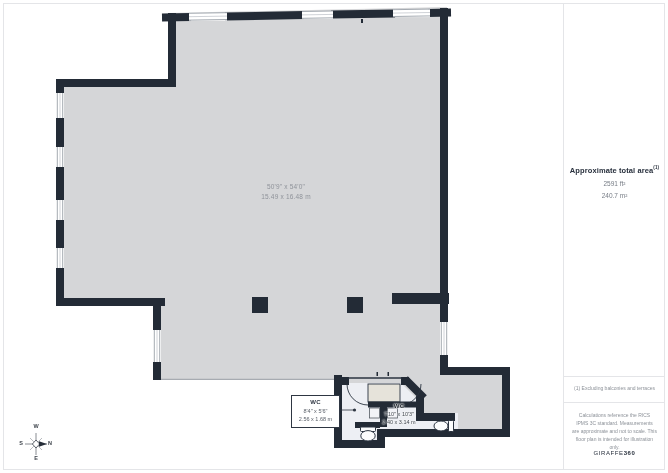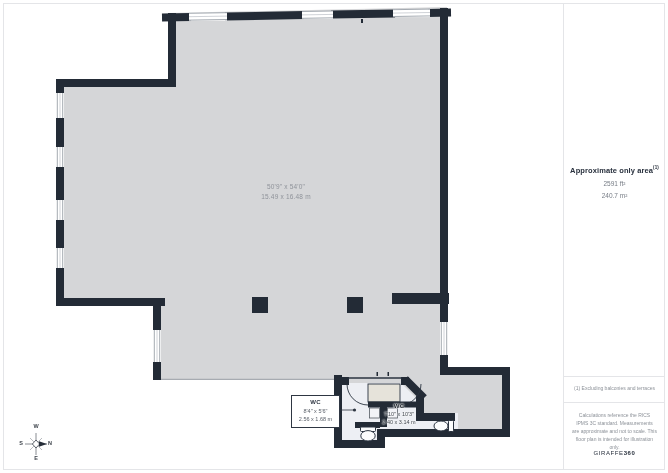--- a/index.html
+++ b/index.html
@@ -226,21 +226,21 @@
     <div>2.40 x 3.14 m</div>
   </div>
 
   <span class="compass-letter cl-top">W</span>
   <span class="compass-letter cl-right">N</span>
   <span class="compass-letter cl-left">S</span>
   <span class="compass-letter cl-bottom">E</span>
 
   <div class="sidebar">
     <div class="area-block">
-      <div class="area-heading"><span>Approximate only area</span><sup>(1)</sup></div>
+      <div class="area-heading"><span>Approximate total area</span><sup>(1)</sup></div>
       <div class="area-value">2591 ft²</div>
       <div class="area-value">240.7 m²</div>
     </div>
 
     <div class="sb-divider sb-d1"></div>
     <div class="footnote">(1) Excluding balconies and terraces</div>
     <div class="sb-divider sb-d2"></div>
     <div class="disclaimer">Calculations reference the RICS IPMS 3C standard. Measurements are approximate and not to scale. This floor plan is intended for illustration only.</div>
     <div class="brand"><span class="b1">GIRAFFE</span><span class="b2">360</span></div>
   </div>

